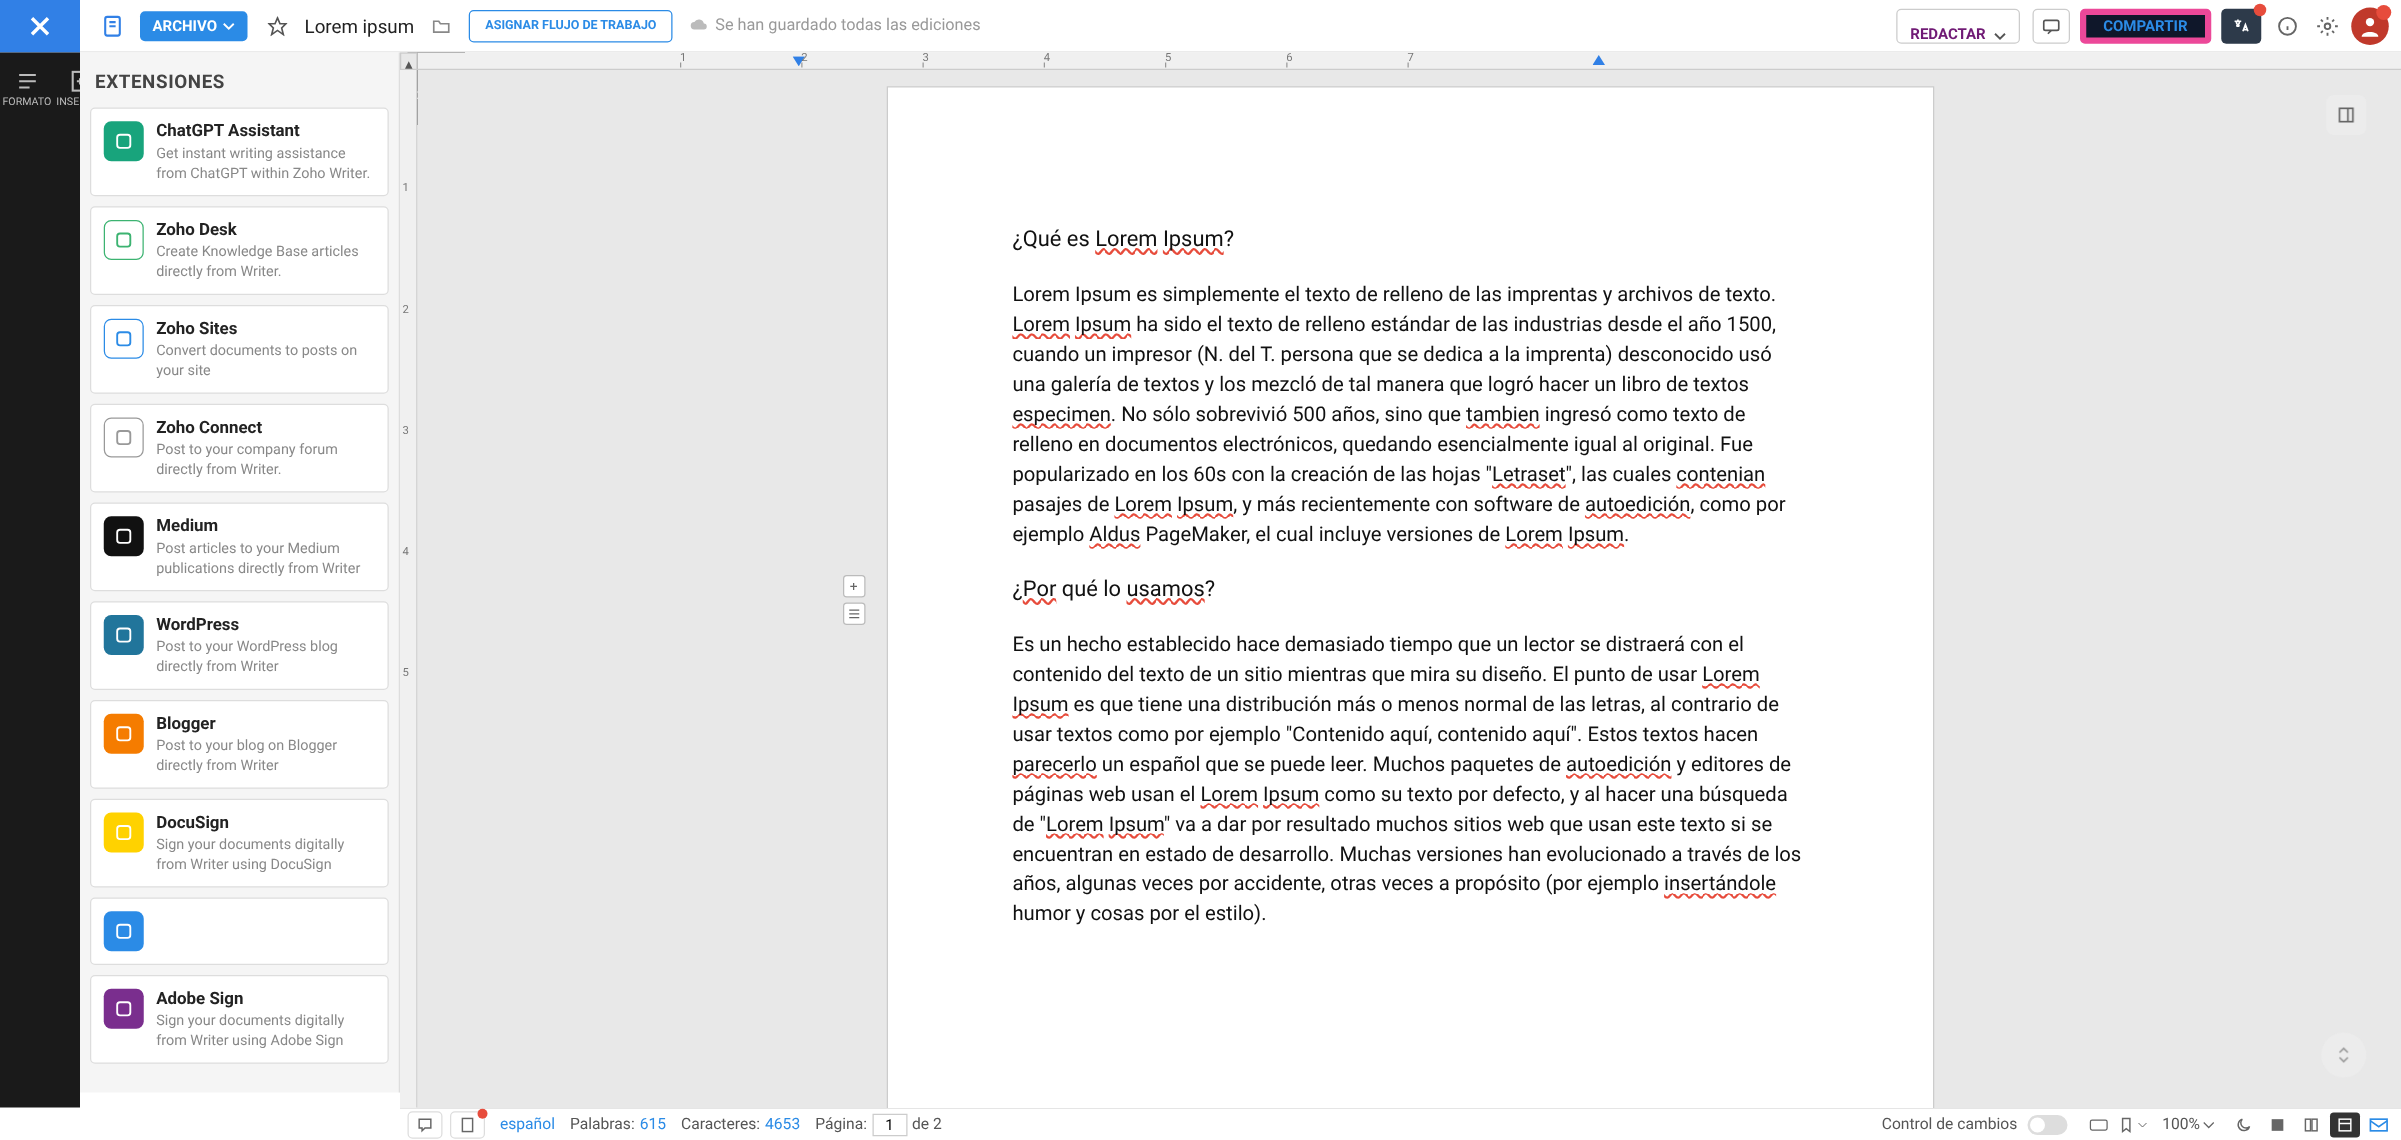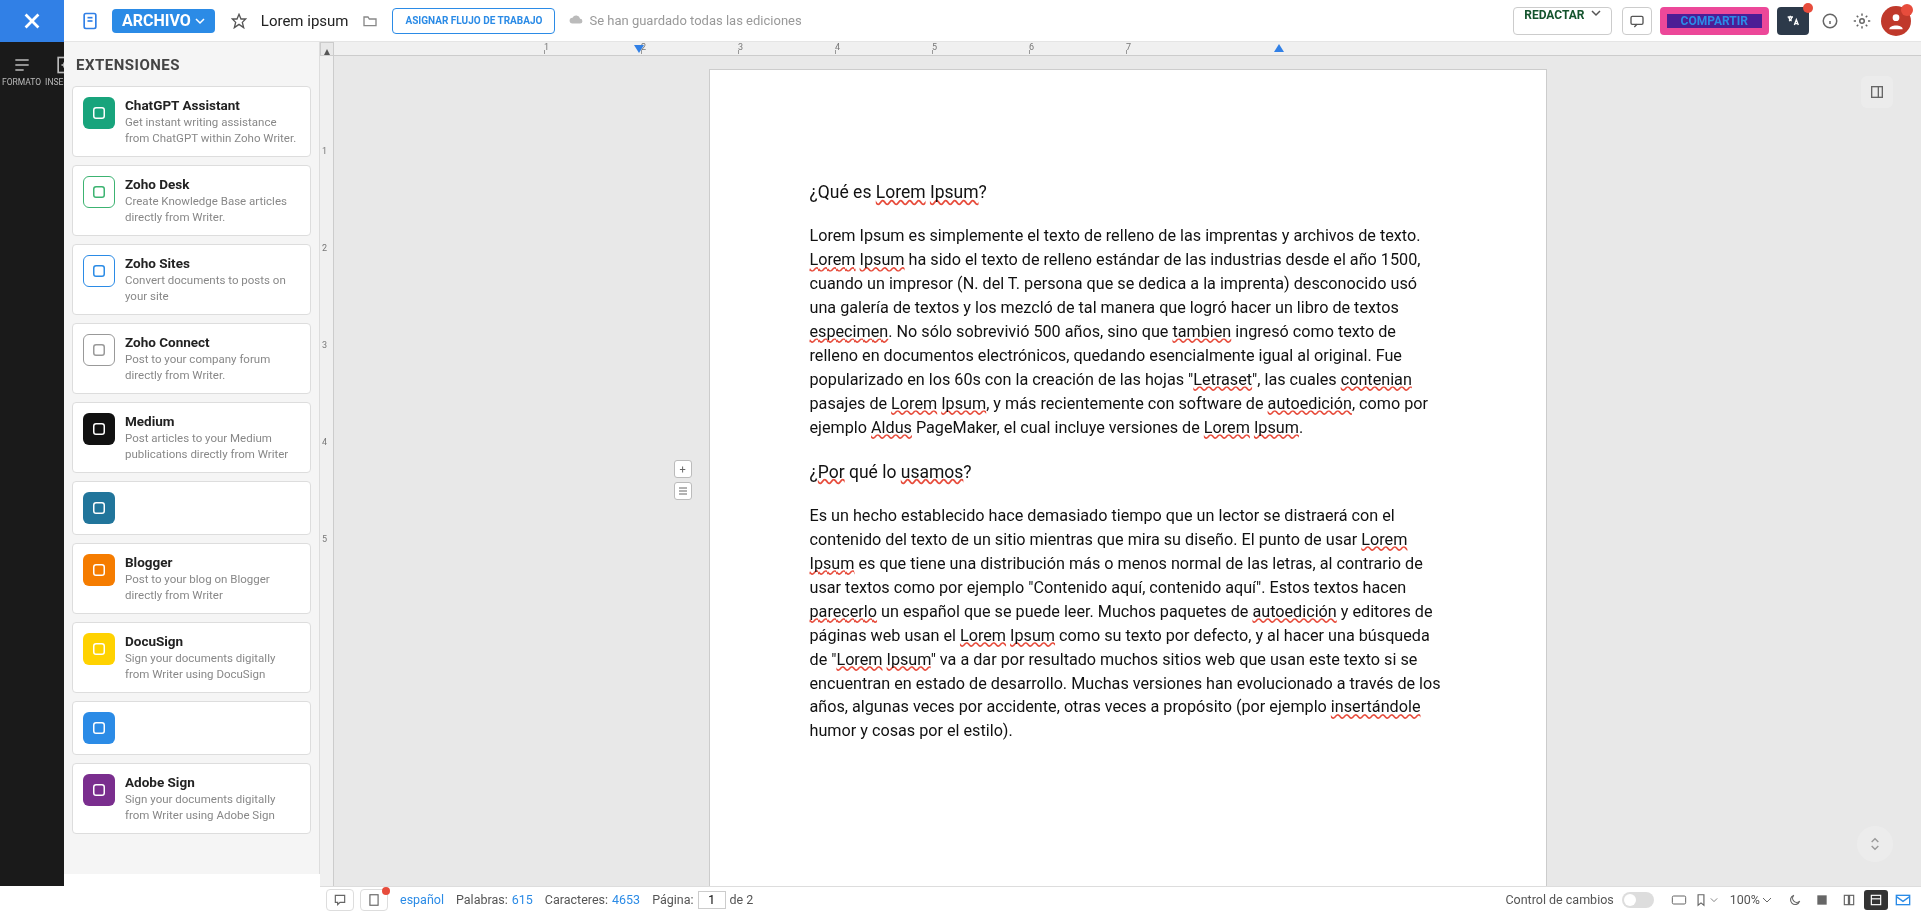--- a/index.html
+++ b/index.html
@@ -1,30 +1,30 @@
 <!DOCTYPE html>
 <html><head>
 <meta charset="utf-8">
 <style>
 *{margin:0;padding:0;box-sizing:border-box;font-family:-apple-system,BlinkMacSystemFont,"Segoe UI",Roboto,sans-serif}
 body{width:1921px;height:912px;overflow:hidden;background:#fff;position:relative}
 .topbar{height:42px;display:flex;align-items:center;border-bottom:1px solid #e5e5e5;background:#fff}
 .app-logo{width:64px;height:42px;background:#3180e6;display:flex;align-items:center;justify-content:center}
 .app-logo svg{fill:#fff}
 .doc-icon-btn{width:28px;height:28px;margin-left:12px;display:flex;align-items:center;justify-content:center;color:#3180e6;cursor:pointer}
-.archivo-btn{background:#2b8be6;color:#fff;border:none;height:24px;padding:0 10px;border-radius:4px;font-size:16px;font-weight:700;margin-left:8px;display:flex;align-items:center;gap:4px;cursor:pointer}
+.archivo-btn{background:#2b8be6;color:#fff;border:none;height:24px;padding:0 10px;border-radius:4px;font-size:12px;font-weight:700;margin-left:8px;display:flex;align-items:center;gap:4px;cursor:pointer}
 .star-btn{width:24px;height:24px;margin-left:12px;display:flex;align-items:center;justify-content:center;color:#555;cursor:pointer}
 .doc-title{margin-left:10px;font-size:15px;color:#222}
 .folder-btn{width:24px;height:24px;margin-left:10px;display:flex;align-items:center;justify-content:center;color:#888;cursor:pointer}
 .workflow-btn{border:1px solid #2b8be6;color:#2b8be6;background:#fff;height:26px;padding:0 12px;border-radius:4px;font-size:10px;font-weight:700;margin-left:10px;cursor:pointer}
 .save-status{margin-left:14px;display:flex;align-items:flex-start;gap:6px;color:#999;font-size:13px}
 .tb-spacer{flex:1}
-.redactar-btn{border:1px solid #ccc;color:#14532d;background:#fff;height:28px;padding:0 10px;border-radius:4px;font-size:12px;font-weight:700;margin-right:10px;display:flex;align-items:flex-start;gap:6px;cursor:pointer}
+.redactar-btn{border:1px solid #ccc;color:#701a75;background:#fff;height:28px;padding:0 10px;border-radius:4px;font-size:12px;font-weight:700;margin-right:10px;display:flex;align-items:flex-end;gap:6px;cursor:pointer}
 .icon-btn{width:30px;height:28px;border:1px solid #ccc;border-radius:4px;display:flex;align-items:center;justify-content:center;color:#555;margin-right:8px;cursor:pointer}
-.share-btn{border:7px solid #ec4899;color:#2b8be6;background:#4c1d95;height:28px;padding:0 14px;border-radius:4px;font-size:12px;font-weight:700;margin-right:8px;cursor:pointer}
+.share-btn{border:5px solid #ec4899;color:#2b8be6;background:#0f172a;height:28px;padding:0 14px;border-radius:4px;font-size:12px;font-weight:700;margin-right:8px;cursor:pointer}
 .translate-btn{width:32px;height:28px;background:#2d3a4a;border-radius:4px;display:flex;align-items:center;justify-content:center;color:#fff;margin-right:8px;cursor:pointer;position:relative}
 .translate-btn .dot{position:absolute;top:-4px;right:-4px;width:10px;height:10px;border-radius:50%;background:#e74c3c}
 .plain-icon{width:26px;height:26px;display:flex;align-items:center;justify-content:center;color:#666;margin-right:6px;cursor:pointer}
 .avatar{width:30px;height:30px;border-radius:50%;background:#c0392b;margin-right:10px;position:relative;display:flex;align-items:center;justify-content:center;font-size:10px;color:#fff;font-weight:700}
 .avatar .badge{position:absolute;top:-2px;right:-2px;width:12px;height:12px;border-radius:50%;background:#e74c3c}
 
 .leftrail{position:absolute;left:0;top:42px;width:64px;bottom:26px;background:#1a1a1a;display:flex;flex-direction:row}
 .rail-item{width:64px;height:58px;display:flex;flex-direction:column;align-items:center;justify-content:center;gap:3px;color:#bbb;cursor:pointer;font-size:8.5px;text-align:center;padding:4px 2px;line-height:1.1}
 .rail-item.active{background:#000;color:#fff}
 .rail-item svg{width:20px;height:20px;fill:currentColor}
@@ -277,20 +277,24 @@
         <div class="ext-info">
           <div class="ext-title">Medium</div>
           <div class="ext-desc">Post articles to your Medium publications directly from Writer</div>
         </div>
       </div>
       <div class="ext-card">
         <div class="ext-icon" style="background: rgb(33, 117, 155);">
           <svg width="18" height="18" viewBox="0 0 24 24" fill="none" stroke="#fff" stroke-width="2">
             <rect x="5" y="5" width="14" height="14" rx="3"></rect>
           </svg>
+        </div>
+        <div class="ext-info">
+          <div class="ext-title">WordPress</div>
+          <div class="ext-desc">Post to your WordPress blog directly from Writer</div>
         </div>
       </div>
       <div class="ext-card">
         <div class="ext-icon" style="background: rgb(245, 124, 0);">
           <svg width="18" height="18" viewBox="0 0 24 24" fill="none" stroke="#fff" stroke-width="2">
             <rect x="5" y="5" width="14" height="14" rx="3"></rect>
           </svg>
         </div>
         <div class="ext-info">
           <div class="ext-title">Blogger</div>

